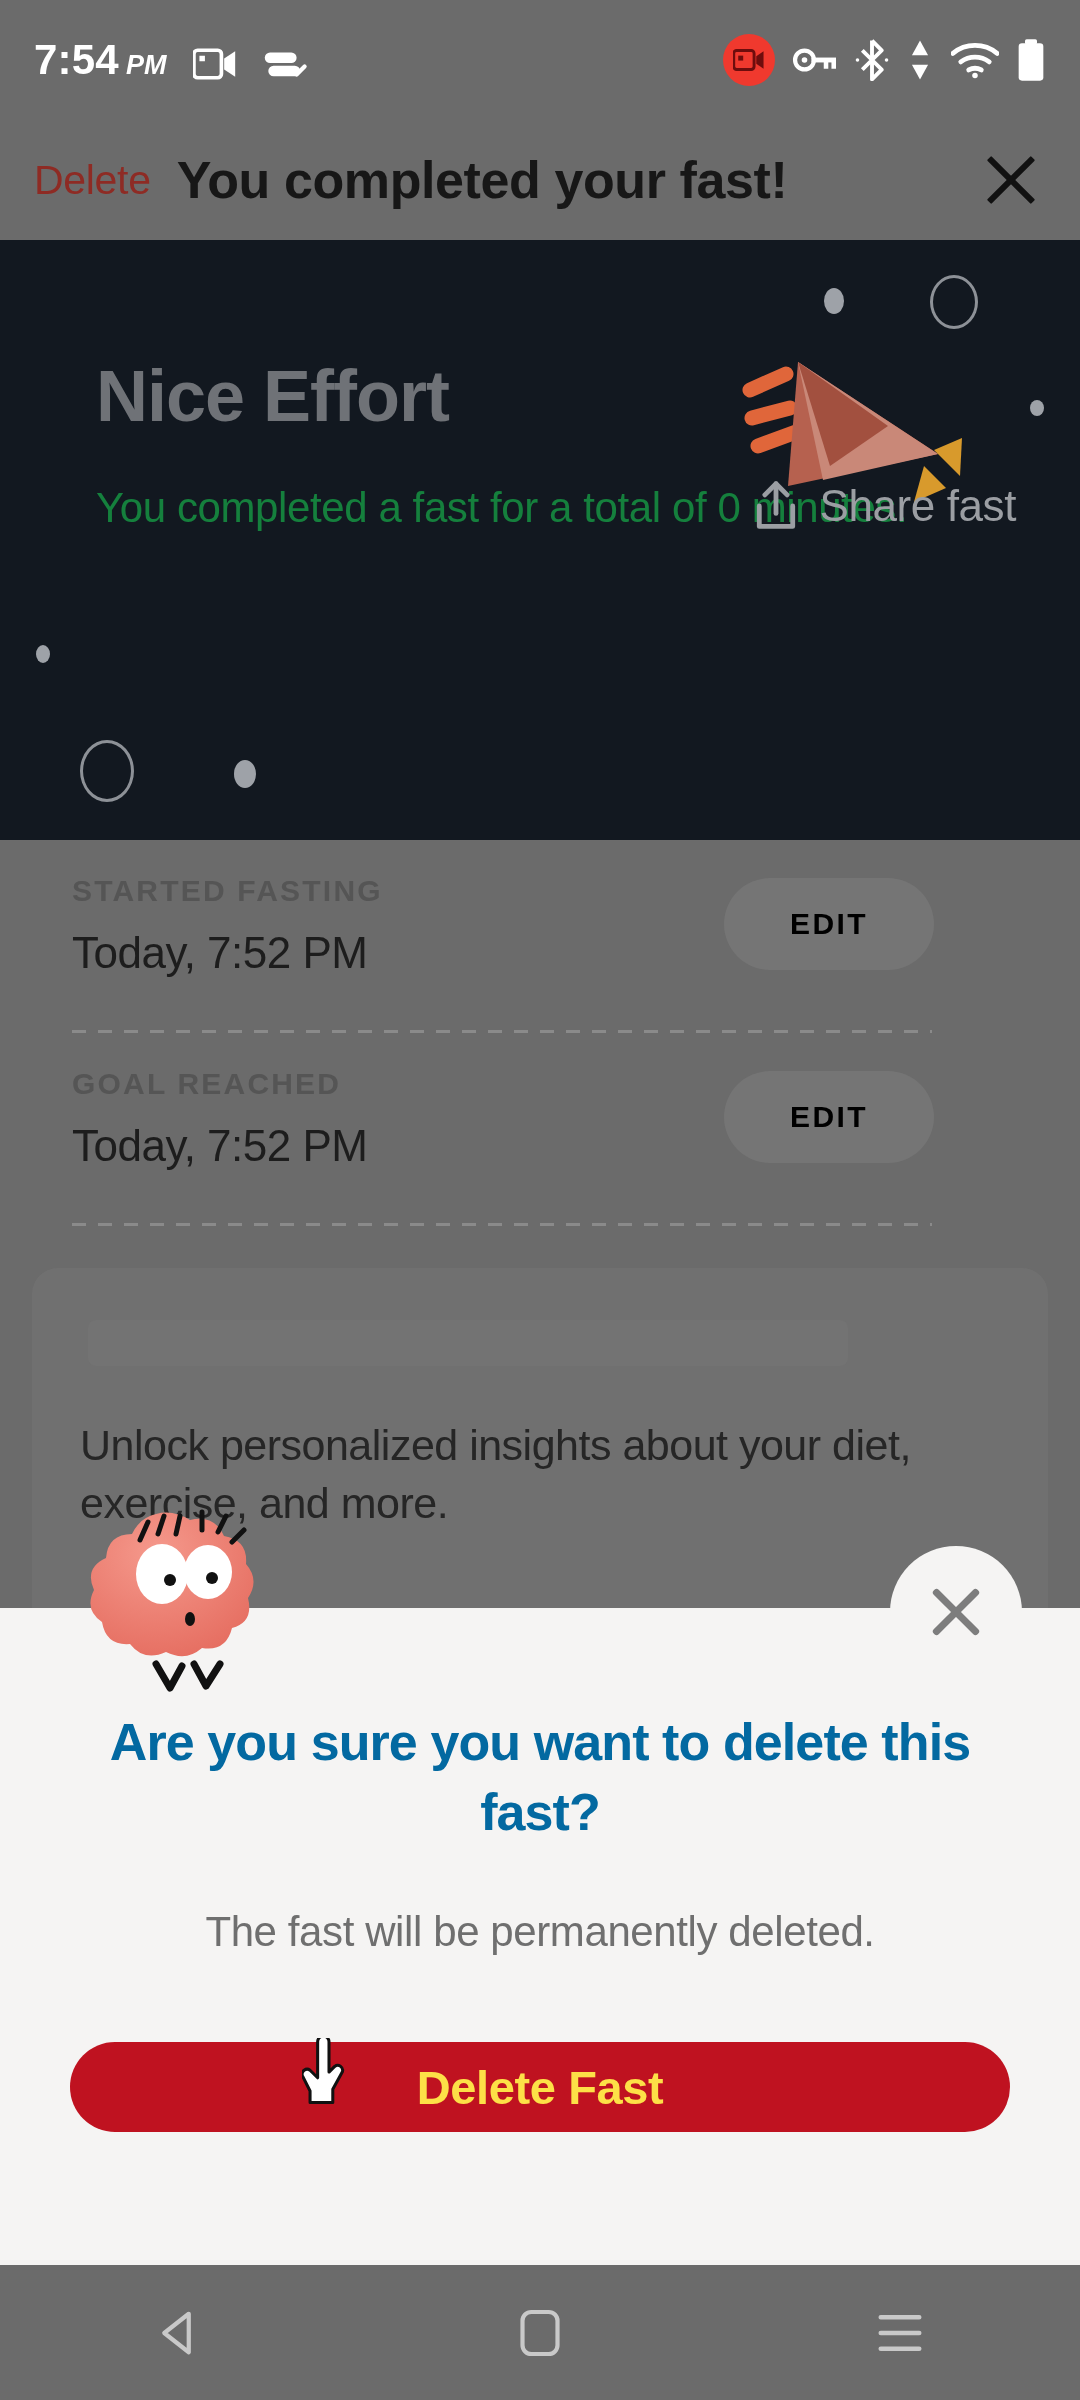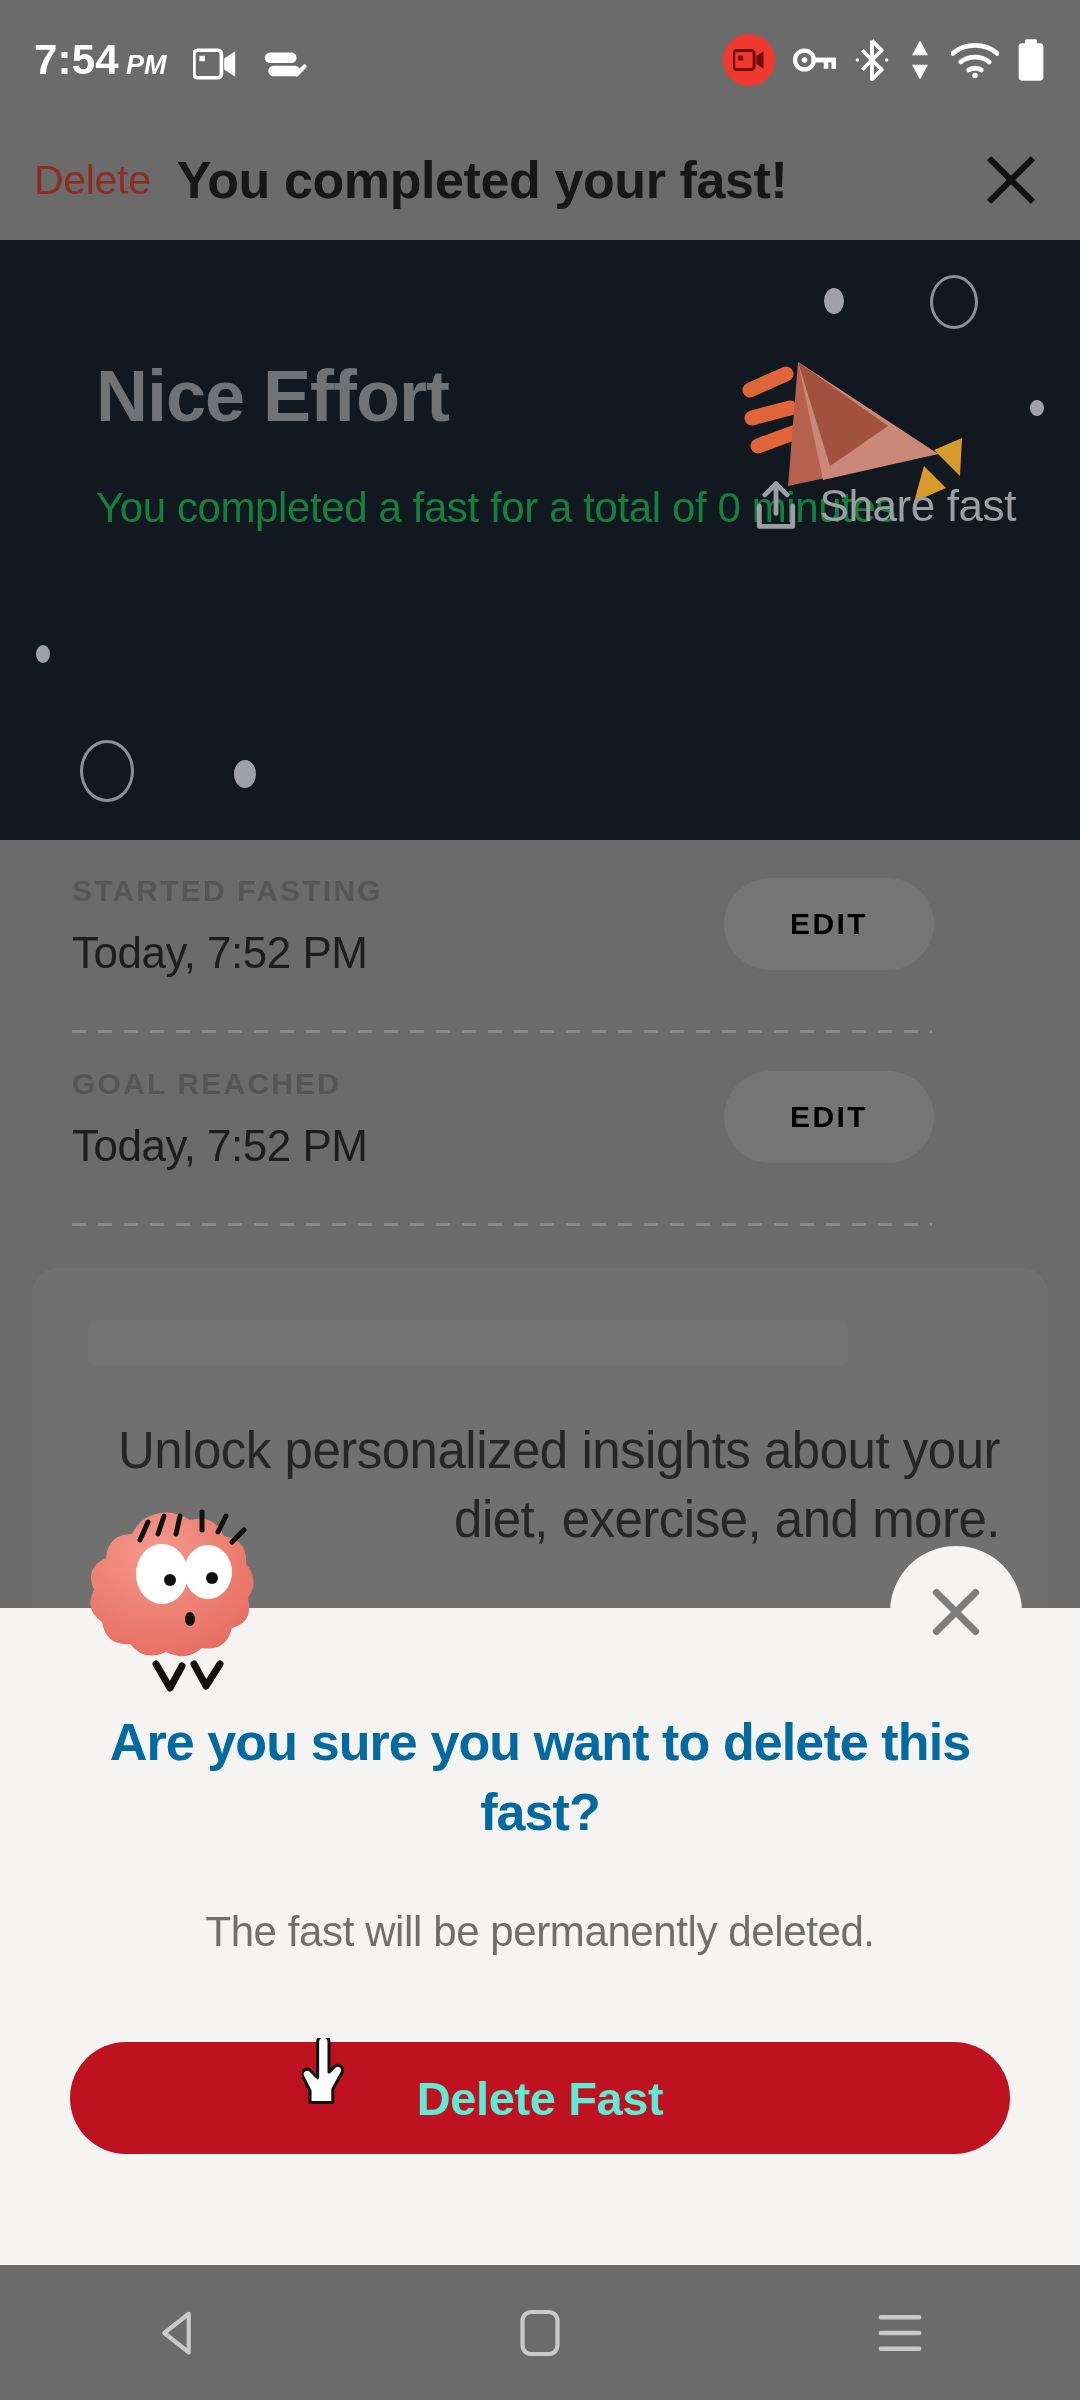--- a/index.html
+++ b/index.html
@@ -112,21 +112,21 @@
   #promo-card{
     position:absolute; top:1268px; left:32px; width:1016px; height:420px;
     border-radius:26px; background:rgba(125,125,125,.30);
   }
   #promo-ghost-title{
     position:absolute; top:52px; left:56px; width:760px; height:46px;
     background:rgba(120,120,120,.35); border-radius:8px;
   }
   #promo-text{
     position:absolute; top:148px; left:48px; width:920px;
-    text-align:right; font-size:51px; line-height:1.36;
+    text-align:left; font-size:43px; line-height:1.36;
     color:#262626; letter-spacing:-.5px;
   }
 
   
   #sheet{
     position:absolute; left:0; top:1608px; width:1080px; height:660px;
     background:#f5f4f3;
     z-index:5;
   }
   #sheet-close{
@@ -146,24 +146,24 @@
     position:absolute; top:100px; left:90px; width:900px;
     text-align:center; font-size:52px; font-weight:700;
     line-height:1.34; color:#0369a1; letter-spacing:-.9px;
   }
   #sheet-body{
     position:absolute; top:300px; left:60px; width:960px;
     text-align:center; font-size:42px; color:#6f6f6f; letter-spacing:-.4px;
   }
   #delete-fast-btn{
     position:absolute; left:70px; top:2042px;
-    width:940px; height:112px; border-radius:59px;
+    width:940px; height:90px; border-radius:59px;
     background:#bf1220;
     display:flex; align-items:center; justify-content:center;
-    color:#5eead4; font-size:47px; font-weight:700; letter-spacing:-.4px;
+    color:#fde047; font-size:47px; font-weight:700; letter-spacing:-.4px;
     z-index:6;
   }
 
   
   #mascot{
     position:absolute; left:78px; top:1502px;
     width:210px; height:200px; z-index:7;
   }
 
   

